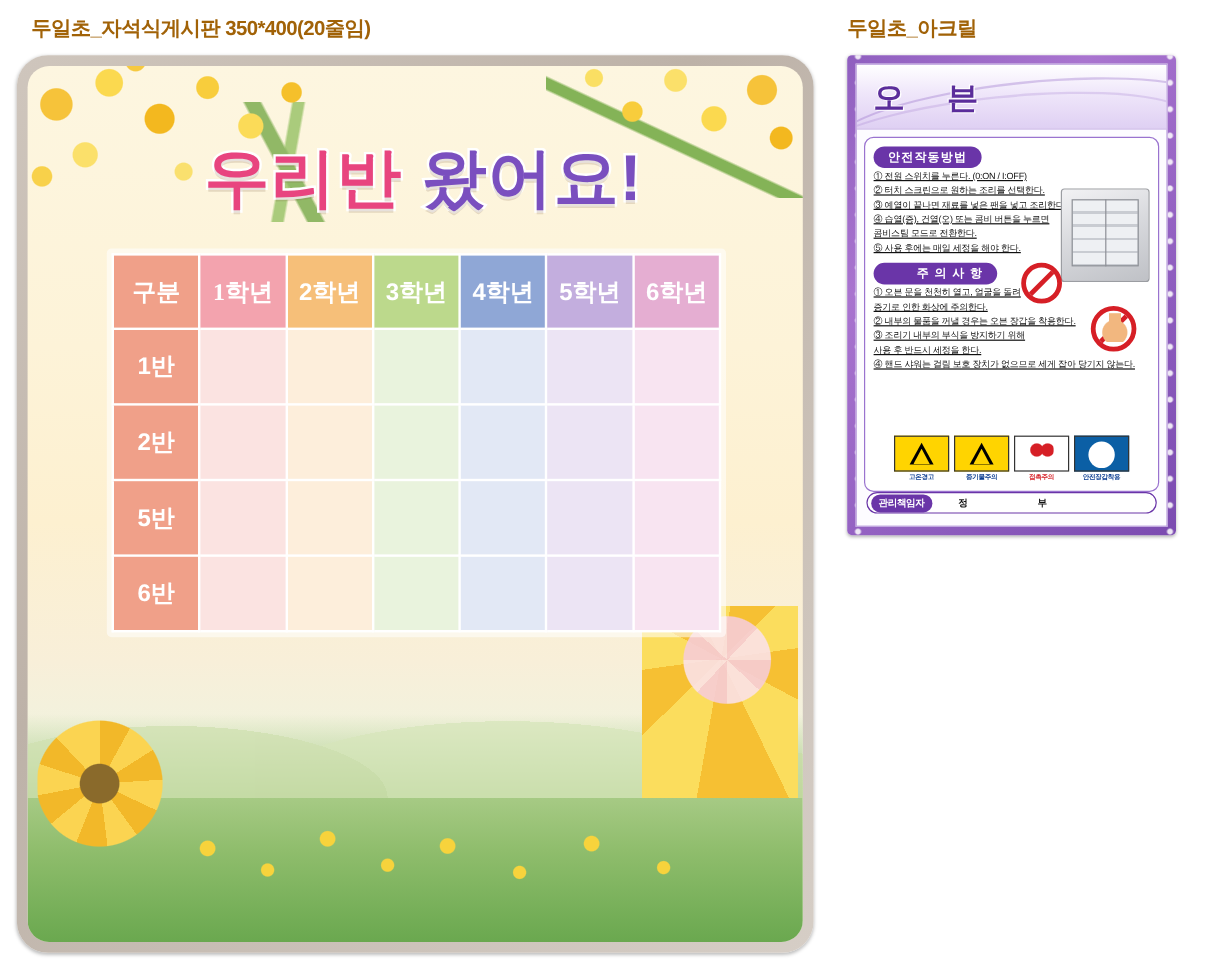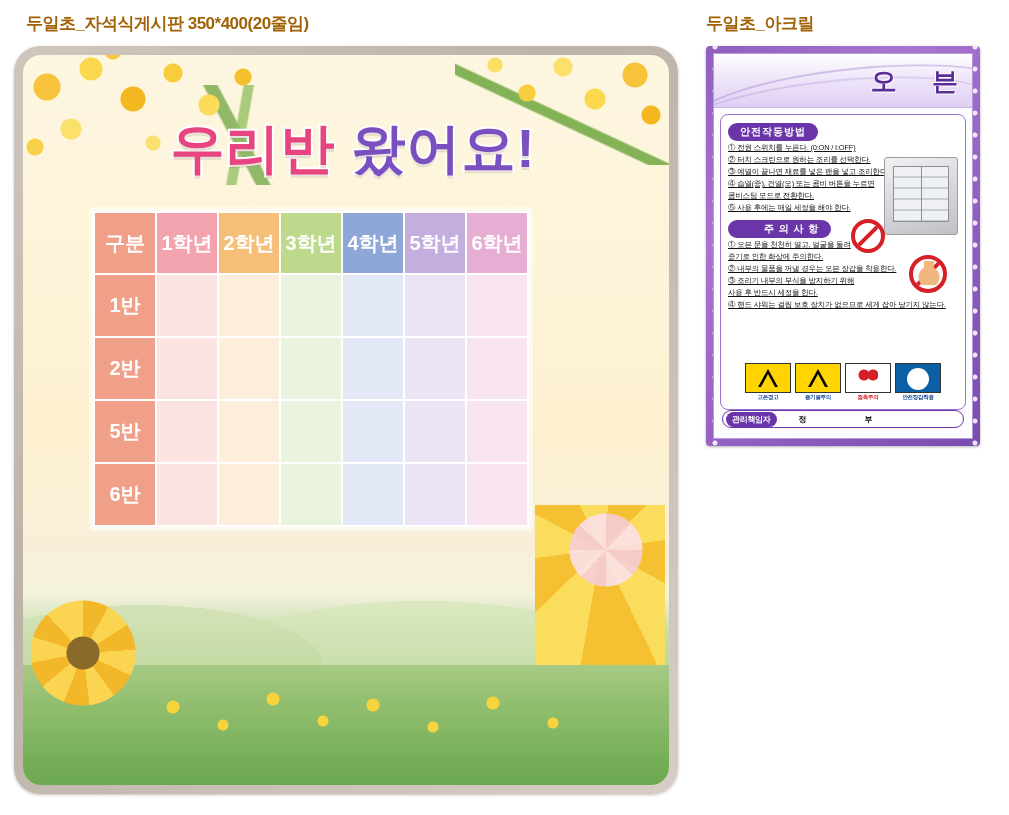--- a/index.html
+++ b/index.html
@@ -137,40 +137,40 @@
     paint-order: stroke fill;
     text-shadow: 0 3px 0 rgba(120,90,60,.18);
     padding-left: 14px;
   }
   .board-title .alt { color: #7a4fbf; }
 
   
   .grid-wrap {
     position: absolute;
     left: 66px; top: 152px;
-    width: 444px;
+    width: 516px;
     background: rgba(255,255,255,0.55);
     padding: 4px;
     border-radius: 4px;
   }
   table.grid { border-collapse: collapse; width: 100%; table-layout: fixed; }
   table.grid td, table.grid th {
     border: 2px solid #ffffff;
     height: 63px;
     text-align: center;
     vertical-align: middle;
     font-size: 19px;
     font-weight: bold;
     color: #ffffff;
     padding: 0;
   }
   table.grid thead th { height: 62px; font-size: 20px; }
   table.grid tbody td.rowhead { font-size: 20px; }
   .c0 { background: #f0a089; }
-  .c1 { background: #f3a3ae; }
+  .c1 { background: #f3a3ae; font-family: Liberation Serif, serif; }
   .c2 { background: #f6bf79; }
   .c3 { background: #bcd98c; }
   .c4 { background: #8fa7d6; }
   .c5 { background: #c3aede; }
   .c6 { background: #e5aed2; }
   .b1 { background: #fbe3e1; }
   .b2 { background: #fdeedb; }
   .b3 { background: #e9f3dd; }
   .b4 { background: #e2e8f5; }
   .b5 { background: #ece4f4; }
@@ -209,21 +209,21 @@
   }
   .acr-header .swoosh {
     position: absolute; left: -20px; top: 14px; width: 320px; height: 70px;
     border-radius: 50%;
     border: 2px solid rgba(150,110,200,.35);
     transform: rotate(-6deg);
   }
   .acr-header .swoosh.s2 { top: 26px; left: -40px; border-color: rgba(150,110,200,.22); }
   .acr-title {
     position: absolute; left: 0; right: 0; top: 10px;
-    text-align: right;
+    text-align: left;
     font-size: 26px; font-weight: bold;
     color: #5b2d9b;
     letter-spacing: 14px;
     text-indent: 14px;
     text-shadow: 1px 1px 0 #ffffff, -1px -1px 0 #ffffff;
   }
   .acr-body {
     position: relative;
     margin: 6px;
     border: 1.5px solid #9a73cf;

